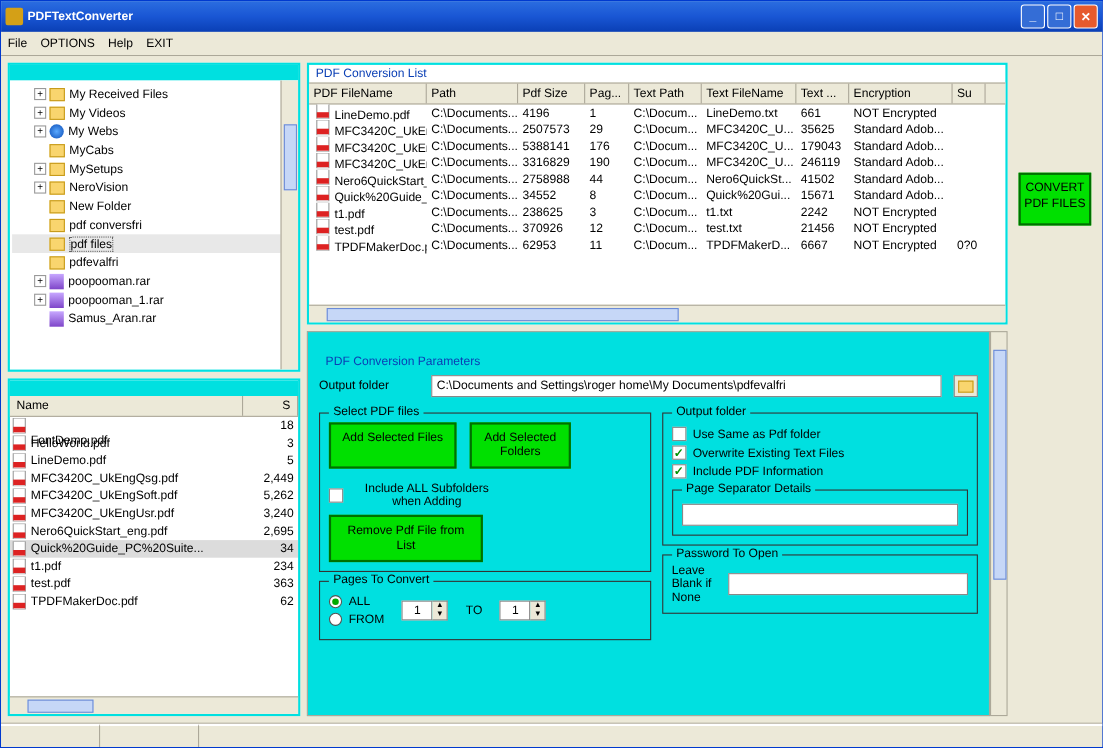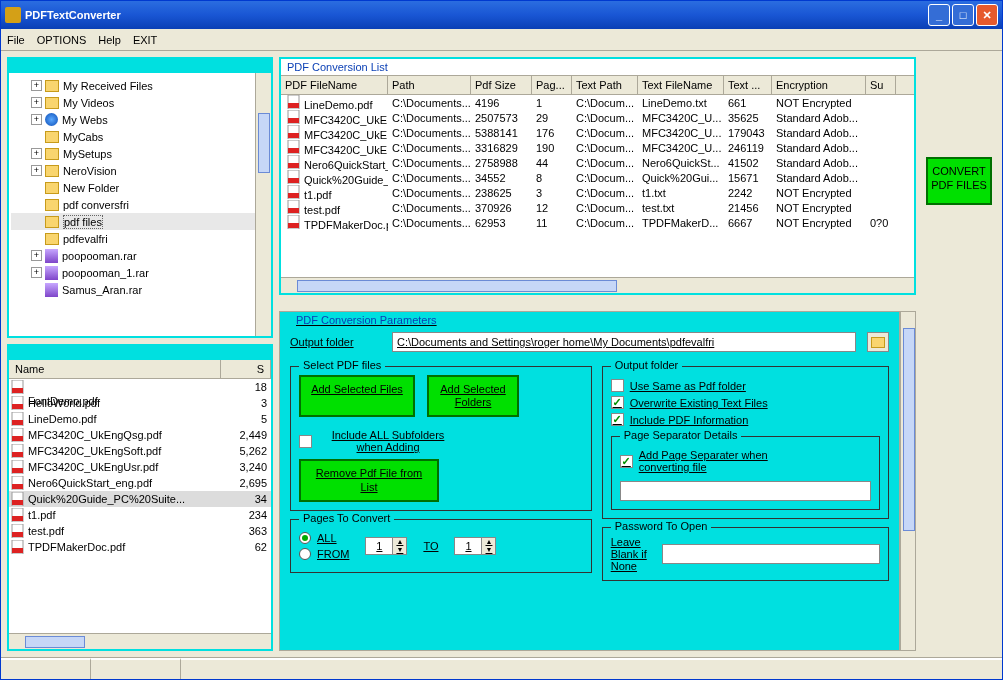--- a/index.html
+++ b/index.html
@@ -41,31 +41,31 @@
 .filehead { display:flex; background:#ece9d8; border-bottom:1px solid #aca899; }
 .filehead .col { padding:3px 6px; border-right:1px solid #aca899; }
 .filelist { flex:1; overflow:auto; }
 .filelist .frow { display:flex; height:16px; align-items:center; white-space:nowrap; }
 .filelist .frow.sel { background:#dcdcdc; }
 .pdf-icon { width:14px; height:14px; margin:0 3px 0 2px; display:inline-flex; align-items:center; justify-content:center; }
 .pdf-icon svg { width:14px; height:14px; }
 .hscroll { height:16px; background:#ece9d8; border-top:1px solid #aca899; position:relative; }
 .hscroll .th { position:absolute; top:2px; height:12px; background:#c6d7f7; border:1px solid #6b8bd6; }
 
-.mainarea { flex:1; display:flex; flex-direction:column; gap:16px; }
+.mainarea { flex:1; display:flex; flex-direction:column; gap:6px; }
 .convpanel { border:2px solid #00e0e0; background:#fff; flex: 0 0 238px; display:flex; flex-direction:column; }
 .grouplabel { color:#0a3fb5; padding:2px 6px; font-size:11px; }
 .listhead { display:flex; background:#ece9d8; border-top:1px solid #aca899; border-bottom:1px solid #aca899; }
 .listhead .c { padding:3px 4px; border-right:1px solid #aca899; overflow:hidden; white-space:nowrap; }
 .listbody { flex:1; overflow:hidden; }
 .listbody .r { display:flex; height:15px; align-items:center; white-space:nowrap; }
 .listbody .r .c { padding:0 4px; overflow:hidden; }
 
 .paramwrap { flex:1; display:flex; position:relative; }
-.parampanel { flex:1; background:#00e0e0; border:1px solid #aca899; padding:0 10px 10px 10px; position:relative; overflow:hidden;text-decoration:underline; }
+.parampanel { flex:1; background:#00e0e0; border:1px solid #aca899; padding:19px 10px 10px 10px; position:relative; overflow:hidden; }
 .paramvscroll { width:16px; background:#ece9d8; border:1px solid #aca899; position:relative; }
 .paramvscroll .th { position:absolute; left:2px; width:12px; background:#c6d7f7; border:1px solid #6b8bd6; top:16px; height:60%; }
 
 .fieldset { border:1px solid #333; margin-top:8px; padding:8px; position:relative; }
 .fieldset > legend, .fieldset > .legend { position:absolute; top:-8px; left:8px; background:#00e0e0; padding:0 4px; font-size:11px; }
 
 .outrow { display:flex; align-items:center; gap:12px; }
 .outrow .lbl { min-width:90px; }
 .pathbox { flex:1; background:#fff; border:1px solid #888; height:20px; display:flex; align-items:center; padding:0 4px; }
 .browsebtn { width:22px; height:20px; background:#ece9d8; border:1px solid #888; margin-left:-1px; display:flex; align-items:center; justify-content:center; }
@@ -563,24 +563,20 @@
                   <div class="cbrow">
                       <span class="checkbox checked"></span>
                       <span>Overwrite Existing Text Files</span>
                     </div>
                   <div class="cbrow">
                       <span class="checkbox checked"></span>
                       <span>Include PDF Information</span>
                     </div>
                   <div class="fieldset" style="margin-top:10px">
                     <div class="legend">Page Separator Details</div>
-                    <div class="cbrow">
-                        <span class="checkbox checked"></span>
-                        <span style="max-width:160px">Add Page Separater when converting file</span>
-                      </div>
                     <input class="txtinput" style="margin-top: 4px;">
                   </div>
                 </div>
 
                 <div class="fieldset">
                   <div class="legend">Password To Open</div>
                   <div style="display:flex;gap:8px;align-items:center">
                     <span style="width:54px">Leave Blank if None</span>
                     <input class="txtinput" style="">
                   </div>

